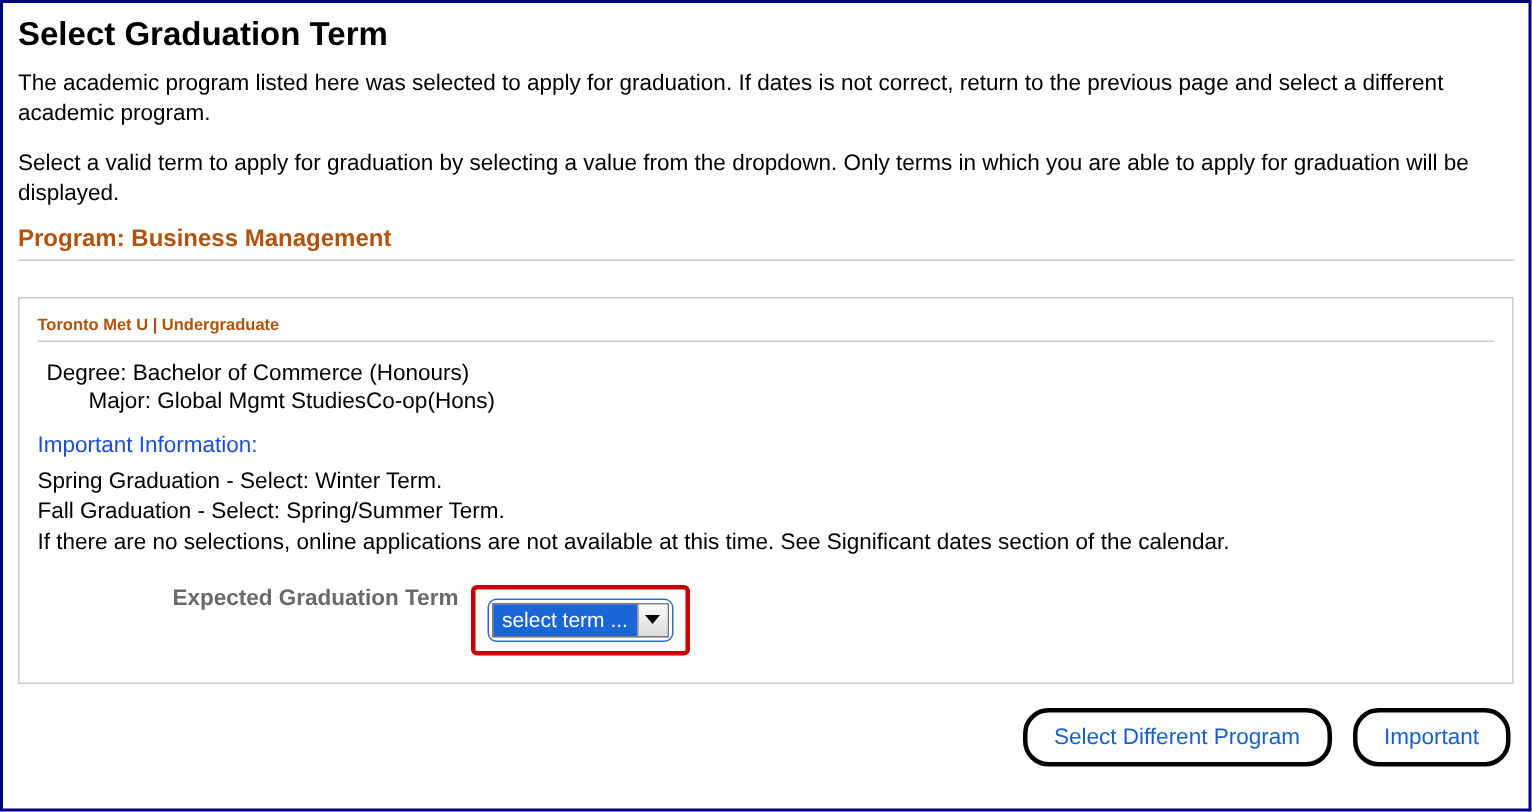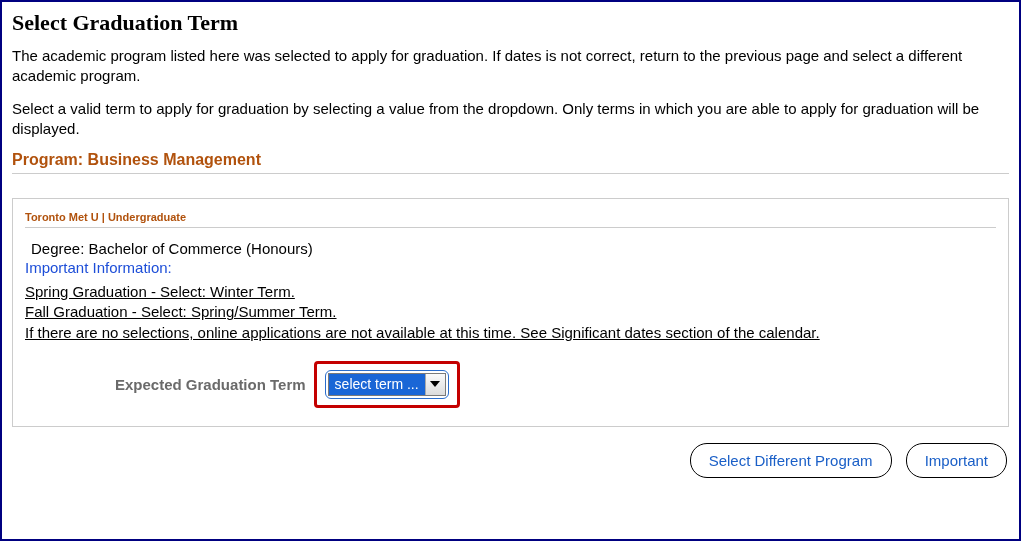--- a/index.html
+++ b/index.html
@@ -11,21 +11,20 @@
       height: 541px;
       border: 2px solid #000080;
       padding: 8px 10px;
       background: #fff;
     }
     h1.page-title {
       font-size: 22px;
       font-weight: bold;
       color: #000;
       margin-bottom: 10px;
-      font-family: Liberation Serif, serif;
     }
     .intro-text p {
       line-height: 1.35;
       margin-bottom: 12px;
     }
     .program-heading {
       color: #b1520d;
       font-weight: bold;
       font-size: 16px;
       padding-bottom: 4px;
@@ -45,24 +44,24 @@
       margin-bottom: 12px;
     }
     .degree-line { margin-left: 6px; margin-bottom: 2px; }
     .major-line { margin-left: 34px; margin-bottom: 12px; }
     .important-heading {
       color: #1d4ed8;
       font-weight: normal;
       font-size: 15px;
       margin-bottom: 6px;
     }
-    .info-lines p { line-height: 1.35; text-decoration: underline; }
+    .info-lines p { line-height: 1.35; }
     .term-row {
       display: flex;
-      align-items: center;
+      align-items: flex-start;
       gap: 8px;
       margin-top: 18px;
       margin-left: 90px;
     }
     .term-label {
       color: #6a6a6a;
       font-weight: bold;
       font-size: 15px;
     }
     .select-highlight {
@@ -103,21 +102,21 @@
     }
     .select-arrow svg { display: block; }
     .button-row {
       display: flex;
       justify-content: flex-end;
       gap: 14px;
       margin-top: 16px;
       padding-right: 2px;
     }
     .btn {
-      border: 1px solid #000000;
+      border: 3px solid #000000;
       border-radius: 17px;
       background: #fff;
       color: #1a5fc7;
       font-size: 15px;
       padding: 8px 18px;
       cursor: pointer;
       font-family: inherit;
     }
   </style>
 </head>
@@ -129,20 +128,21 @@
   <p>The academic program listed here was selected to apply for graduation. If dates is not correct, return to the previous page and select a different academic program.</p>
   <p>Select a valid term to apply for graduation by selecting a value from the dropdown. Only terms in which you are able to apply for graduation will be displayed.</p>
 </div>
 
 <div class="program-heading">Program: Business Management</div>
 
 <div class="program-box">
   <div class="inst-heading">Toronto Met U | Undergraduate</div>
 
   <div class="degree-line">Degree: Bachelor of Commerce (Honours)</div>
+  <div class="major-line">Major: Global Mgmt StudiesCo-op(Hons)</div>
 
   <div class="important-heading">Important Information:</div>
   <div class="info-lines">
     <p>Spring Graduation - Select: Winter Term.</p>
     <p>Fall Graduation - Select: Spring/Summer Term.</p>
     <p>If there are no selections, online applications are not available at this time. See Significant dates section of the calendar.</p>
   </div>
 
   <div class="term-row">
     <span class="term-label">Expected Graduation Term</span>

